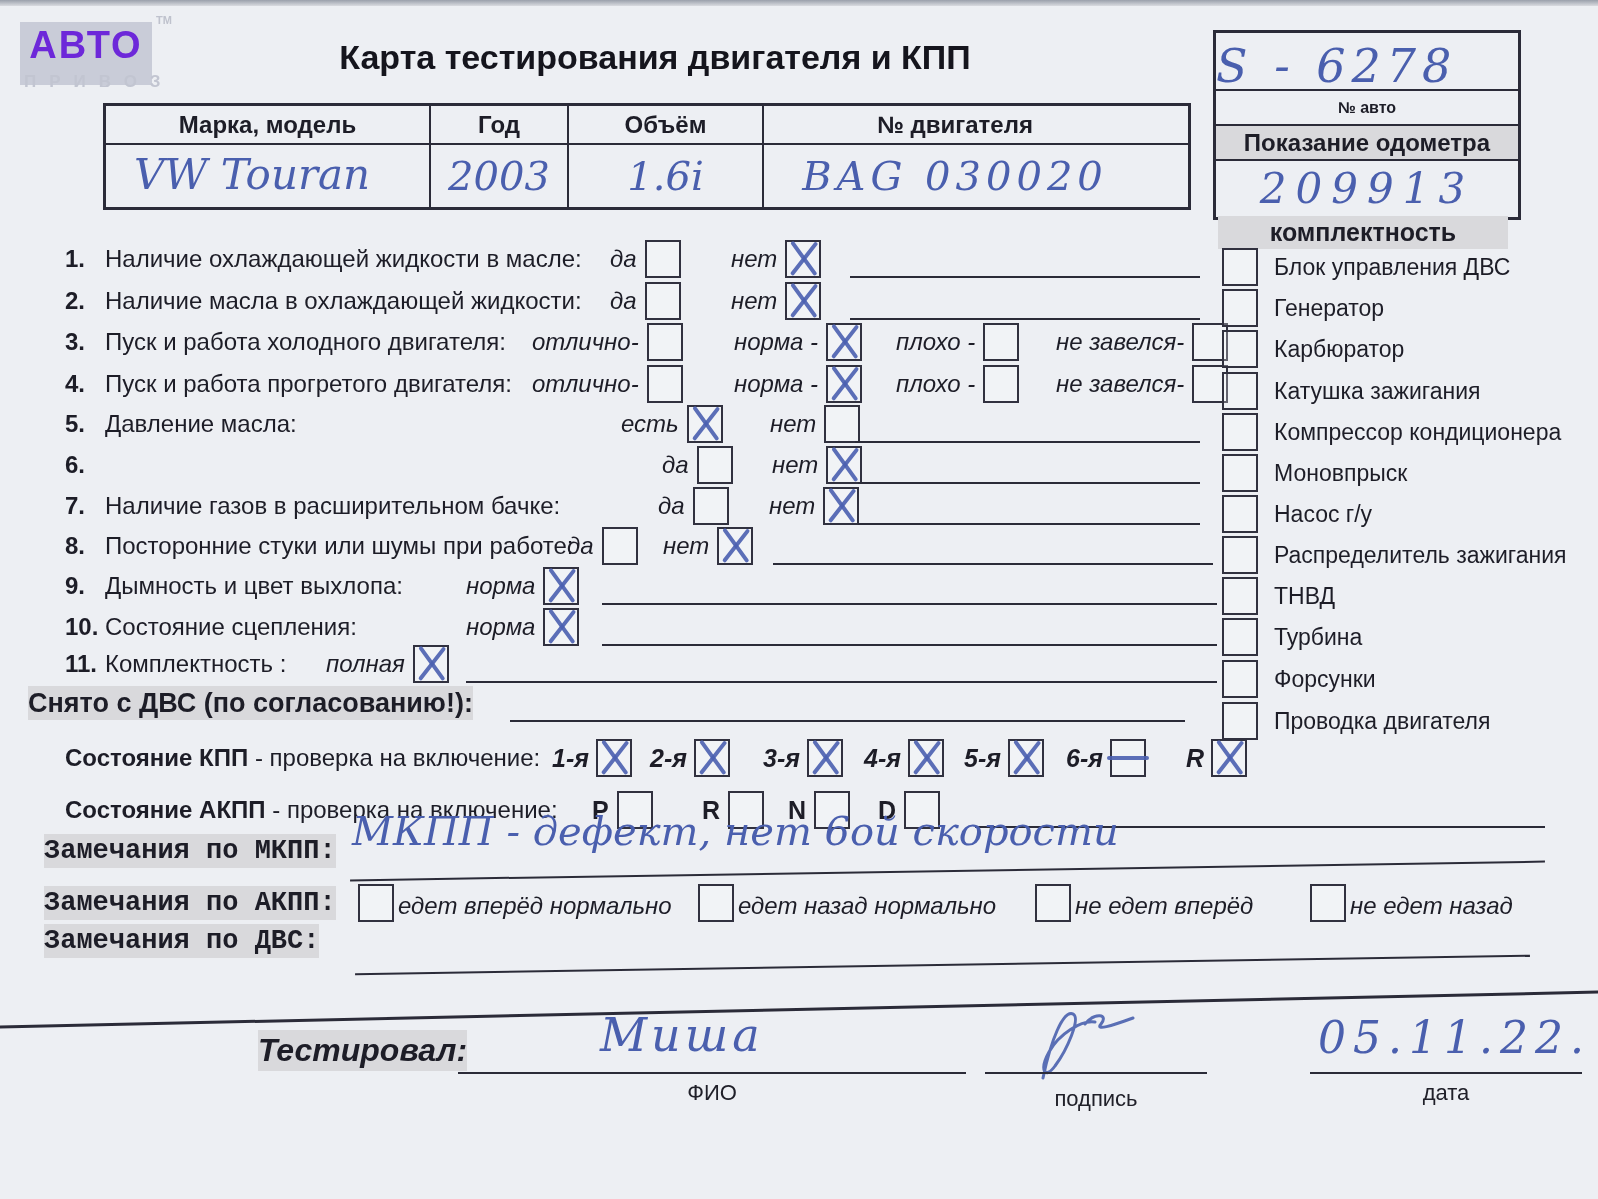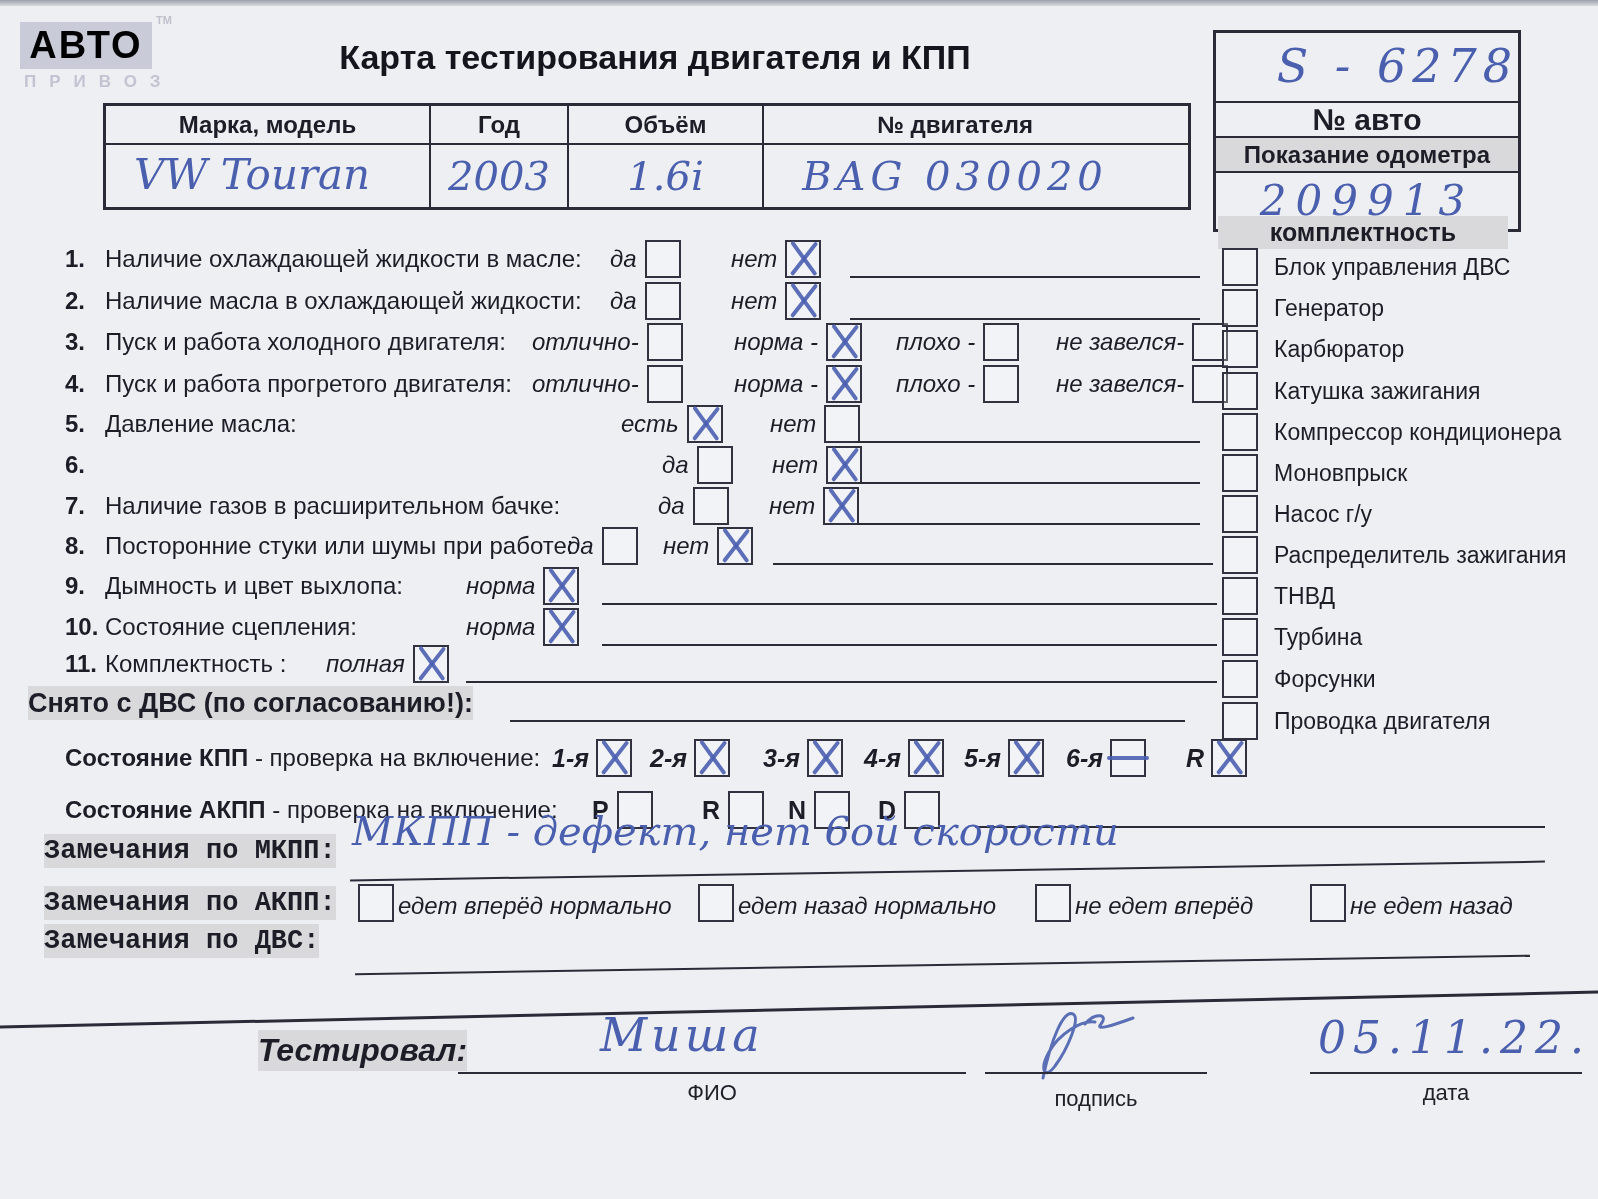--- a/index.html
+++ b/index.html
@@ -2,34 +2,34 @@
 <html><head>
 <meta charset="utf-8">
 <style>
   html,body{margin:0;padding:0;background:#dfe1e6;}
   .paper{position:relative;width:1598px;height:1199px;background:#edeff3;overflow:hidden;
          font-family:"Liberation Sans",sans-serif;color:#1d1d27;}
   .abs{position:absolute;}
   .topstrip{position:absolute;left:0;top:0;width:100%;height:6px;
             background:linear-gradient(#9aa0ab,#d9dbe0);}
   
-  .logoblock{position:absolute;left:20px;top:22px;width:132px;height:47px;background:#c9ccd8;
-             color:#000000;font-weight:bold;font-size:38px;text-align:center;line-height:47px;letter-spacing:2px;}
+  .logoblock{position:absolute;left:20px;top:22px;width:132px;height:63px;background:#c9ccd8;
+             color:#6d28d9;font-weight:bold;font-size:38px;text-align:center;line-height:47px;letter-spacing:2px;}
   .logotm{position:absolute;left:156px;top:14px;font-size:11px;color:#bfc2cd;font-weight:bold;}
   .logosub{position:absolute;left:24px;top:72px;font-size:17px;font-weight:bold;
            letter-spacing:13px;color:#c2c5d1;}
   
   .title{position:absolute;left:230px;top:38px;width:850px;text-align:center;
          font-size:34px;font-weight:bold;color:#15151d;}
   
   .infobox{position:absolute;left:1213px;top:30px;width:302px;border:3px solid #2b2b38;background:transparent;}
   .infobox .cell{border-top:2.5px solid #2b2b38;}
   .infobox .cell:first-child{border-top:none;}
-  .ib-val1{height:68px;text-align:right;}
-  .ib-lab{height:33px;line-height:33px;text-align:center;font-weight:bold;font-size:30px;}
+  .ib-val1{height:56px;text-align:left;}
+  .ib-lab{height:33px;line-height:33px;text-align:center;font-weight:bold;font-size:16px;}
   .ib-lab2{height:33px;line-height:33px;text-align:center;font-weight:bold;font-size:24px;background:#d9d9dc;}
   .ib-val2{height:56px;text-align:center;}
   
   .hw{font-family:"DejaVu Serif",serif;font-style:italic;color:#4a5fae;}
   
   .vtable{position:absolute;left:103px;top:103px;width:1082px;border:3px solid #2b2b38;}
   .vhead{display:flex;border-bottom:2.5px solid #2b2b38;height:37px;line-height:37px;
          font-weight:bold;font-size:24px;text-align:center;}
   .vvals{display:flex;height:62px;}
   .vc{box-sizing:border-box;border-left:2.5px solid #2b2b38;}

